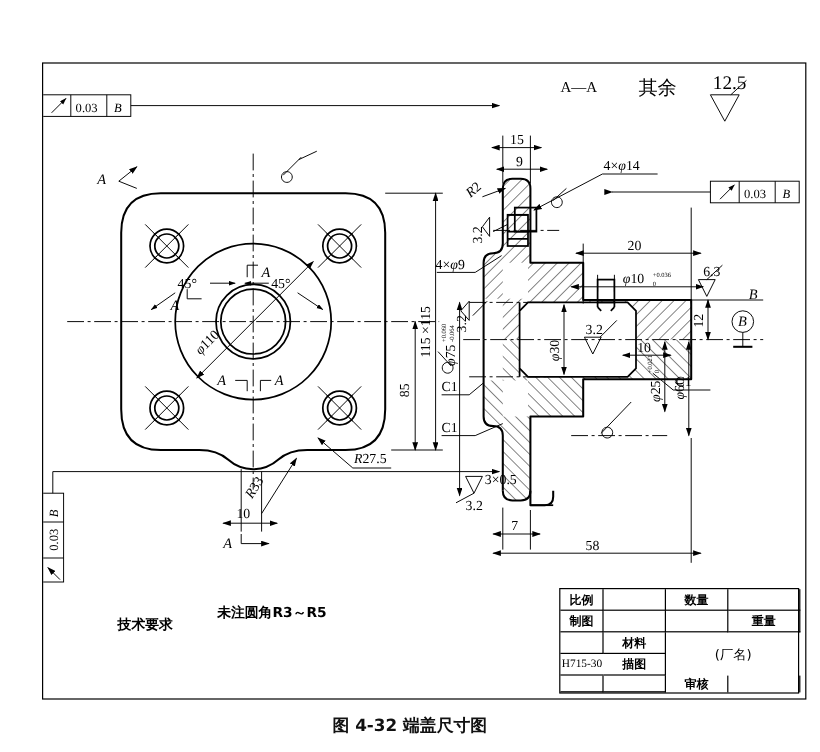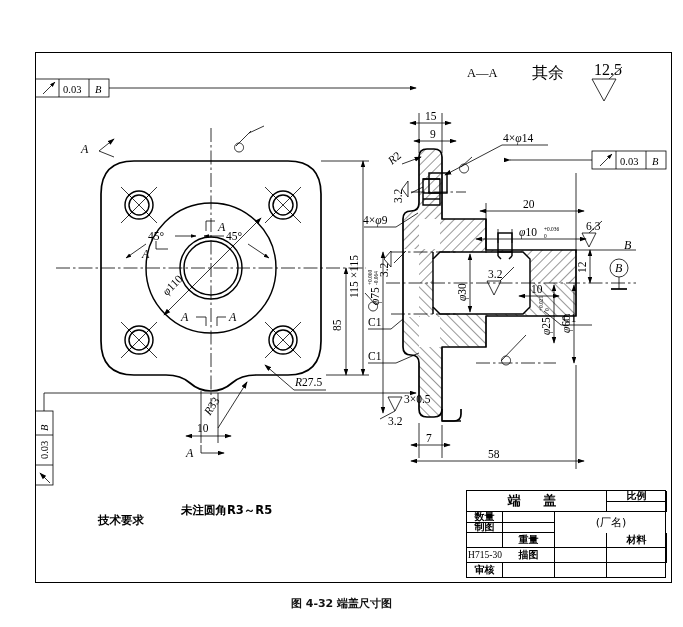--- a/index.html
+++ b/index.html
@@ -17,21 +17,21 @@
   
   #intro-line {
     position: absolute; left: 14px; top: 10px;
     font-size: 14.5px; color: #111;
     letter-spacing: .3px;
     white-space: nowrap;
   }
   #figure-caption {
     position: absolute; left: 0; top: 596px;
     width: 683px; text-align: center;
-    font-size: 11px; font-weight: bold; color: #111;
+    font-size: 14px; font-weight: bold; color: #111;
   }
   
   #frame {
     position: absolute; left: 35px; top: 52px;
     width: 637px; height: 531px;
     border: 1.6px solid #000;
     background: #fff;
   }
   
   #dwg { position: absolute; inset: 0; }
@@ -528,23 +528,20 @@
                   font-family:'Liberation Serif',serif; font-size:16px;">12.5</div>
 
       <div style="position:absolute; left:62px; top:440px;
                   font-family:'DejaVu Sans',sans-serif; font-size:11.5px;
                   font-weight:bold; white-space:nowrap;margin-top:20px;">技术要求</div>
       <div style="position:absolute; left:145px; top:440px;
                   font-family:'DejaVu Sans',sans-serif; font-size:11.5px;
                   font-weight:bold; white-space:nowrap;margin-top:10px;">未注圆角R3～R5</div>
 
       <div id="title-block">
-        <div class="name-cell">
-          <span class="tb-cjk" style="font-size:13px; letter-spacing:9px;">端 盖</span>
-        </div>
         <div class="tb-cjk">比例</div>
         <div></div>
 
         <div class="tb-cjk">数量</div>
         <div></div>
 
         <div class="tb-cjk">制图</div>
         <div></div>
         <div></div>
         <div class="tb-cjk">重量</div>

